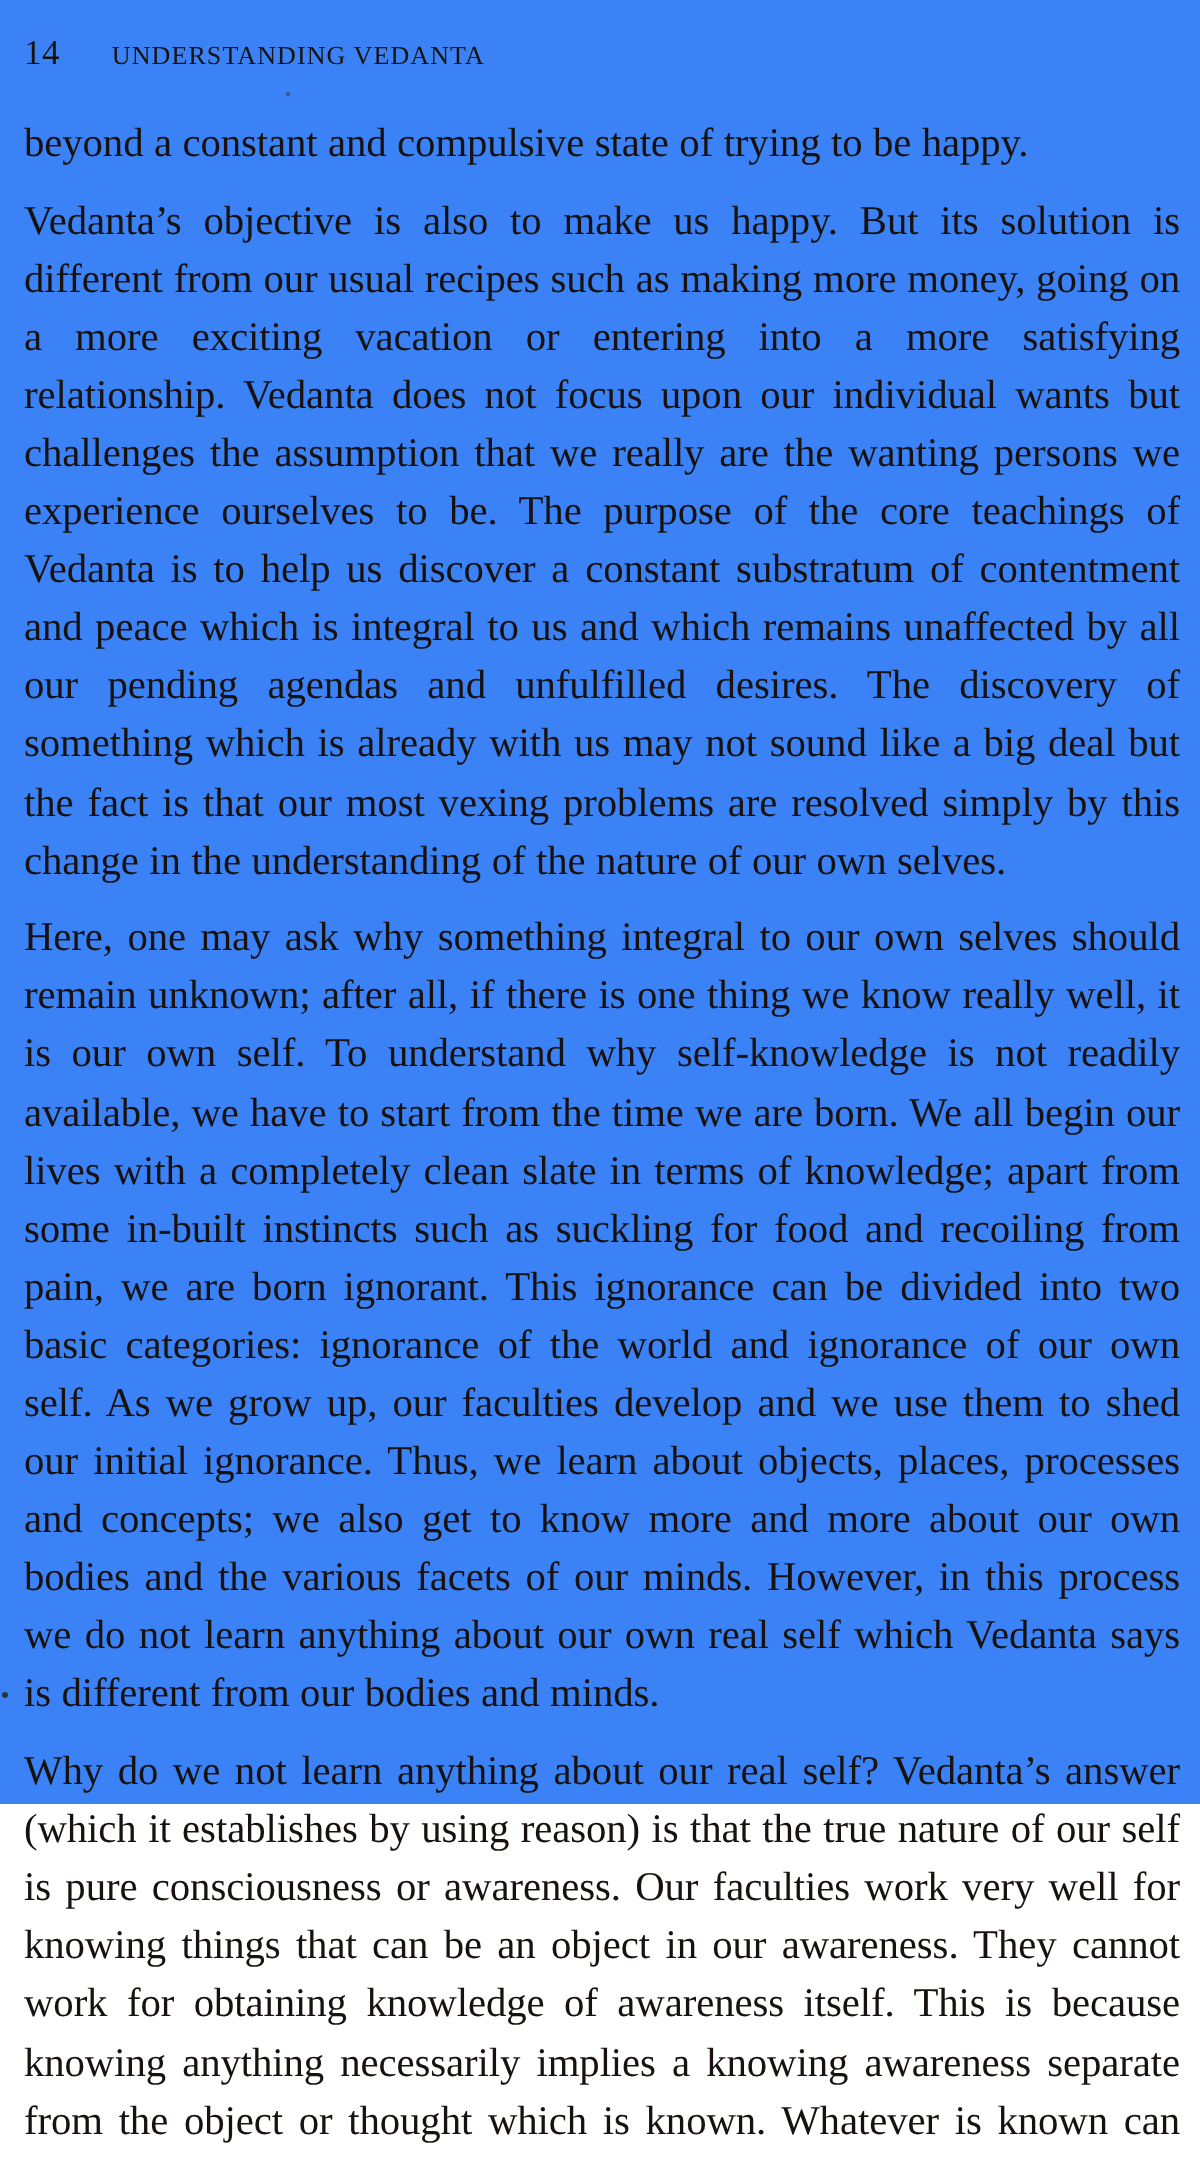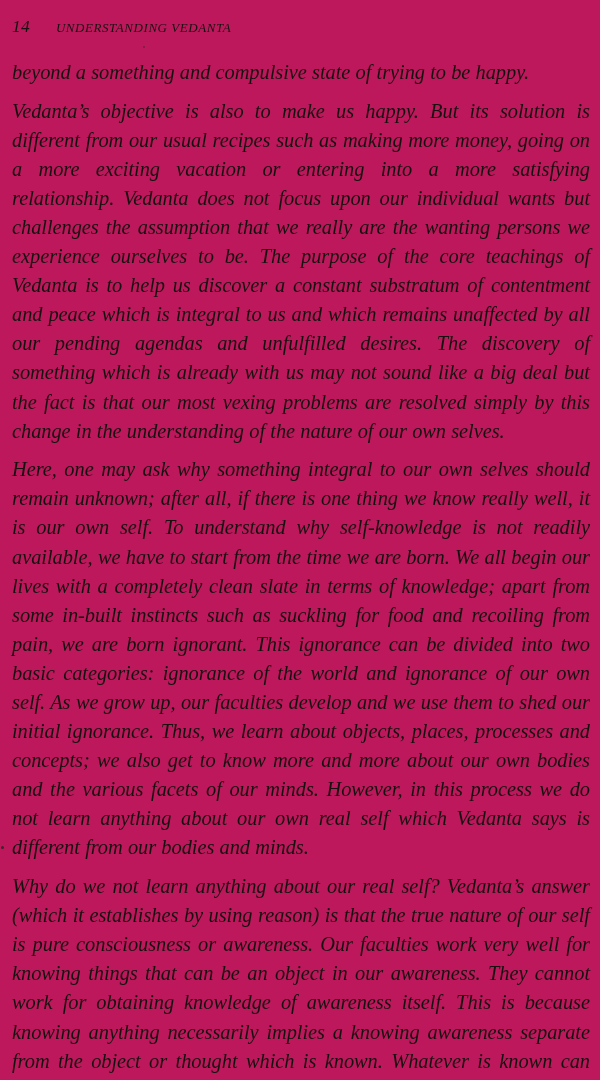--- a/index.html
+++ b/index.html
@@ -12,24 +12,23 @@
     height: 1080px;
     overflow: hidden;
     font-family: "Liberation Serif", "DejaVu Serif", serif;
     color: #1a1614;
     -webkit-font-smoothing: antialiased;
   }
 
   .page {
     position: relative;
     width: 600px;
-    height: 1080px;
+    height: 902px;
     box-sizing: border-box;
-    background: #be185d;
-    font-style: italic;
+    background: #3b82f6;
   }
 
   
   .running-head {
     position: absolute;
     top: 16px;
     left: 12px;
     right: 12px;
     height: 24px;
     display: flex;
@@ -113,21 +112,21 @@
   <div class="running-head">
     <span class="folio">14</span>
     <span class="head-title">UNDERSTANDING VEDANTA</span>
   </div>
 
   <div class="speck speck-head"></div>
   <div class="speck speck-why"></div>
 
   <div class="textblock">
 
-    <p class="para continuation">beyond a something and compulsive state of trying to be happy.</p>
+    <p class="para continuation">beyond a constant and compulsive state of trying to be happy.</p>
 
     <p class="para">Vedanta’s objective is also to make us happy. But its solution is different from our usual recipes such as making more money, going on a more exciting vacation or entering into a more satisfying relationship. Vedanta does not focus upon our individual wants but challenges the assumption that we really are the wanting persons we experience ourselves to be. The purpose of the core teachings of Vedanta is to help us discover a constant substratum of contentment and peace which is integral to us and which remains unaffected by all our pending agendas and unfulfilled desires. The discovery of something which is already with us may not sound like a big deal but the fact is that our most vexing problems are resolved simply by this change in the understanding of the nature of our own selves.</p>
 
     <p class="para">Here, one may ask why something integral to our own selves should remain unknown; after all, if there is one thing we know really well, it is our own self. To understand why self-knowledge is not readily available, we have to start from the time we are born. We all begin our lives with a completely clean slate in terms of knowledge; apart from some in-built instincts such as suckling for food and recoiling from pain, we are born ignorant. This ignorance can be divided into two basic categories: ignorance of the world and ignorance of our own self. As we grow up, our faculties develop and we use them to shed our initial ignorance. Thus, we learn about objects, places, processes and concepts; we also get to know more and more about our own bodies and the various facets of our minds. However, in this process we do not learn anything about our own real self which Vedanta says is different from our bodies and minds.</p>
 
     <p class="para cutoff">Why do we not learn anything about our real self? Vedanta’s answer (which it establishes by using reason) is that the true nature of our self is pure consciousness or awareness. Our faculties work very well for knowing things that can be an object in our awareness. They cannot work for obtaining knowledge of awareness itself. This is because knowing anything necessarily implies a knowing awareness separate from the object or thought which is known. Whatever is known can never be</p>
 
   </div>
 </div>
 

